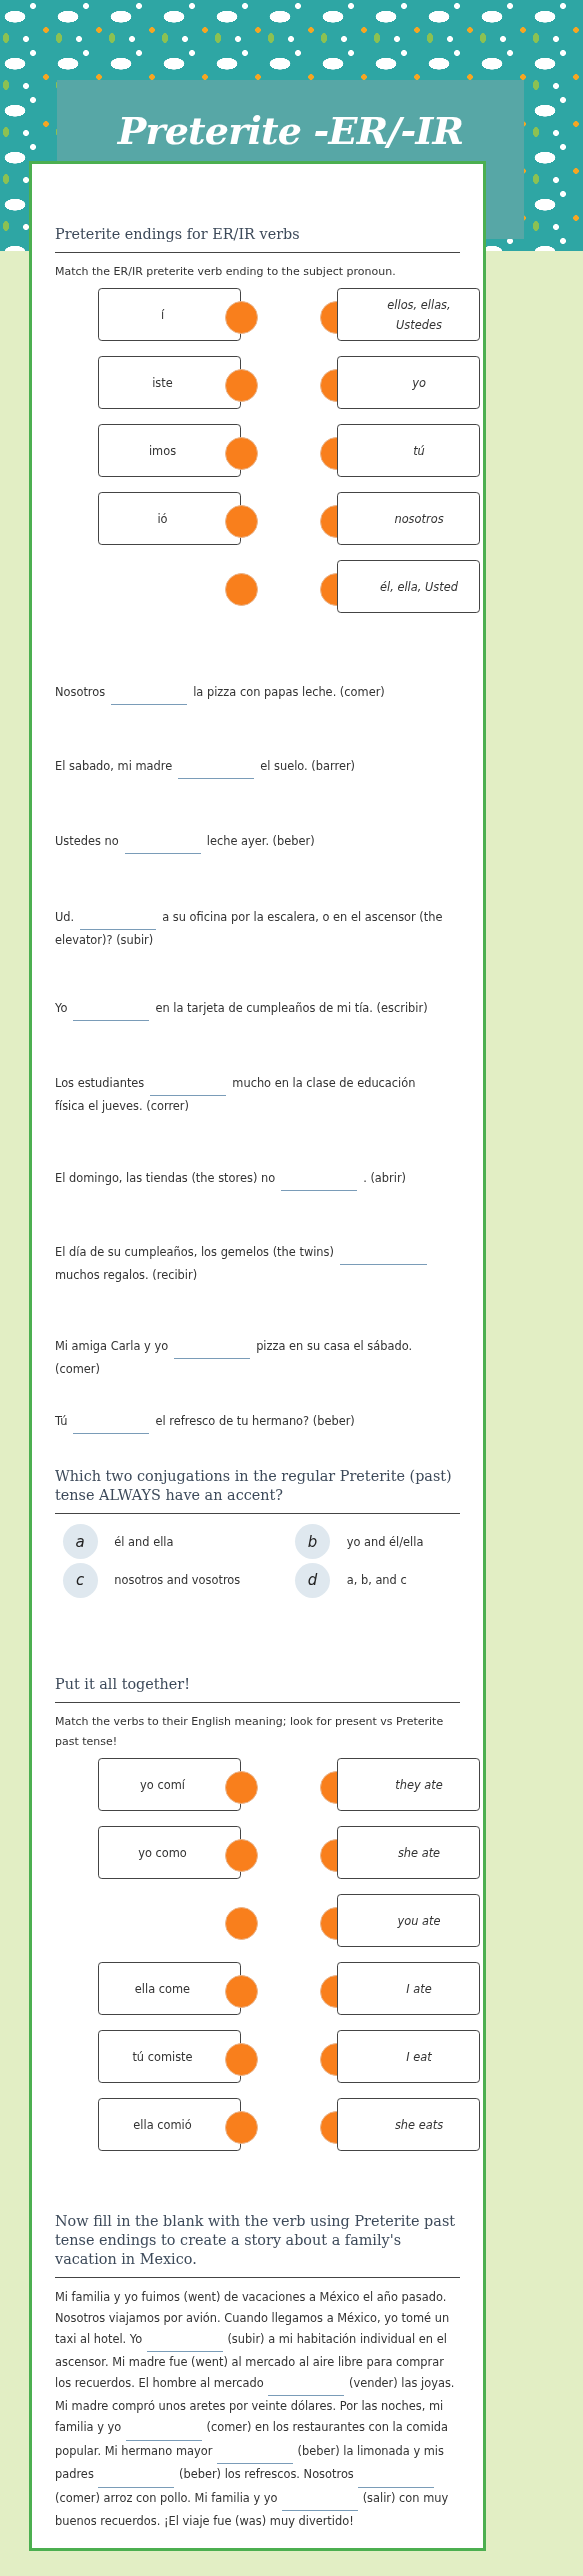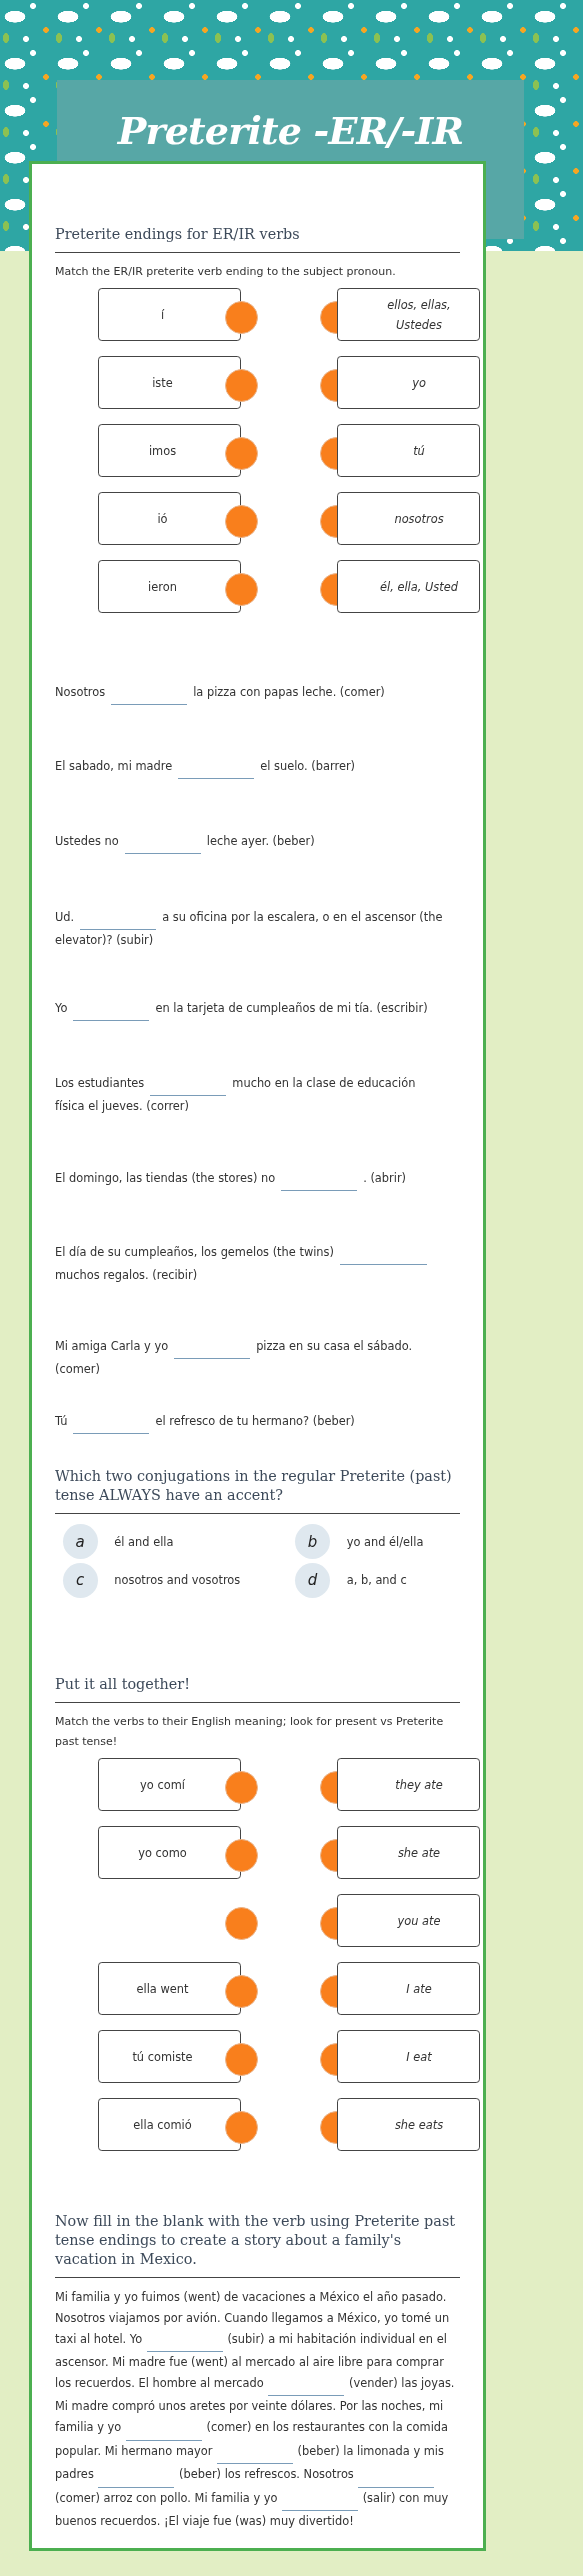--- a/index.html
+++ b/index.html
@@ -149,23 +149,20 @@
           <div class="match-box left">
               <span>ió</span>
             </div>
           <div class="dot left"></div>
           <div class="dot right"></div>
           <div class="match-box right">
               <span>nosotros</span>
             </div>
         </div>
         <div class="match-row">
-          <div class="match-box left">
-              <span>ieron</span>
-            </div>
           <div class="dot left"></div>
           <div class="dot right"></div>
           <div class="match-box right">
               <span>él, ella, Usted</span>
             </div>
         </div>
       </div>
     </div>
 
     <p class="sentence" style="top:518px;">
@@ -247,21 +244,21 @@
         </div>
         <div class="match-row">
           <div class="dot left"></div>
           <div class="dot right"></div>
           <div class="match-box right">
               <span>you ate</span>
             </div>
         </div>
         <div class="match-row">
           <div class="match-box left">
-              <span>ella went</span>
+              <span>ella come</span>
             </div>
           <div class="dot left"></div>
           <div class="dot right"></div>
           <div class="match-box right">
               <span>I ate</span>
             </div>
         </div>
         <div class="match-row">
           <div class="match-box left">
               <span>tú comiste</span>

